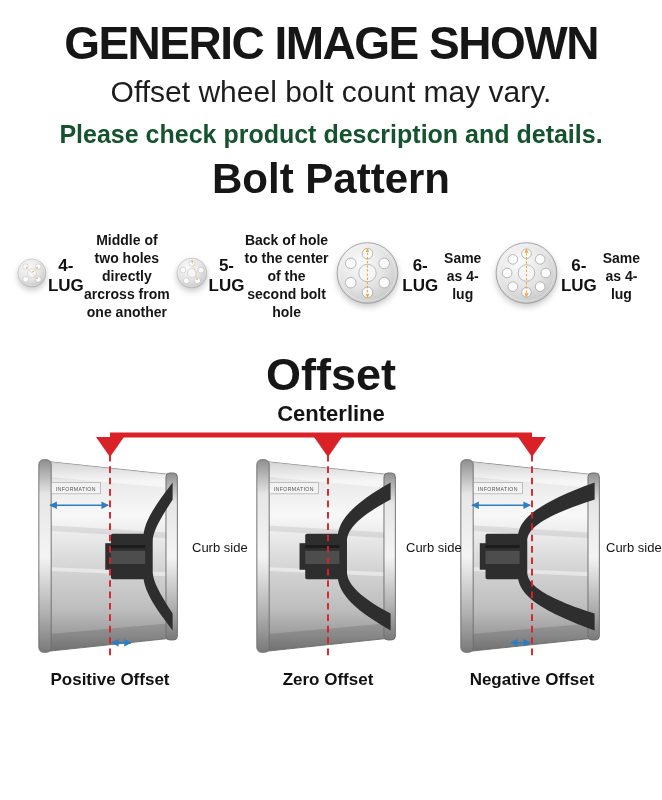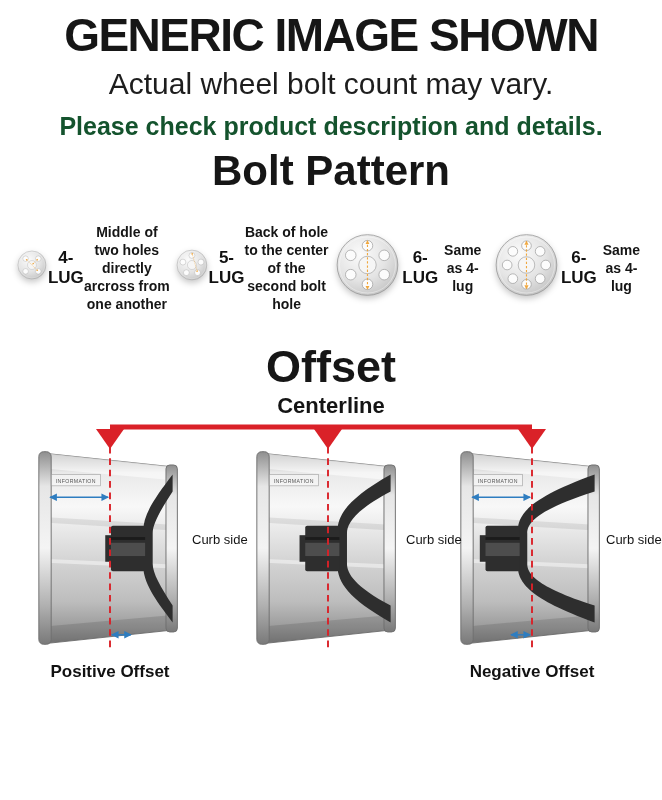--- a/index.html
+++ b/index.html
@@ -3,21 +3,21 @@
 <meta charset="utf-8">
 <style>
   * { margin:0; padding:0; box-sizing:border-box; }
   html,body { background:#ffffff; }
   body {
     width:662px; height:800px; overflow:hidden;
     font-family:"Liberation Sans", sans-serif; color:#111;
   }
   .page { position:relative; width:662px; height:800px; text-align:center; background:#fff; }
 
-  .main-title   { padding-top:8px; font-size:46px; font-weight:bold; letter-spacing:-1.5px; color:#161616; }
+  .main-title   { padding-top:8px; font-size:46px; font-weight:bold; letter-spacing:-1.5px; color:#161616;margin-top:8px; }
   .subtitle     { margin-top:5px; font-size:30px; color:#1d1d1d; }
   .note         { margin-top:11px; font-size:25px; font-weight:bold; color:#14532d; }
   .bp-title     { margin-top:6px; font-size:42px; font-weight:bold; color:#161616; }
 
   .bolt-row { display:flex; justify-content:space-between; padding:4px 16px 0 16px; }
   .bolt-item { width:154px; display:flex; flex-direction:row; align-items:center; }
   .bolt-item svg { width:132px; height:132px; filter:drop-shadow(0 3px 3px rgba(0,0,0,.22)); }
   .bolt-label { margin-top:6px; font-size:17px; font-weight:bold; }
   .bolt-desc  { margin-top:8px; font-size:14px; line-height:1.28; max-width:122px; color:#151515;font-weight:bold; }
 
@@ -73,21 +73,21 @@
     </marker>
     <marker id="arrB" viewBox="0 0 8 8" refX="7" refY="4" markerWidth="8" markerHeight="8" markerUnits="userSpaceOnUse" orient="auto-start-reverse">
       <path d="M0,0 L8,4 L0,8 Z" fill="#2e7dc0"></path>
     </marker>
   </defs>
 </svg>
 
 <div class="page">
 
   <h1 class="main-title">GENERIC IMAGE SHOWN</h1>
-  <div class="subtitle">Actual wheel bolt count may vary.</div>
+  <div class="subtitle">Offset wheel bolt count may vary.</div>
   <div class="note">Please check product description and details.</div>
 
   <h2 class="bp-title">Bolt Pattern</h2>
 
   <div class="bolt-row">
 
     <div class="bolt-item">
       <svg viewBox="0 0 150 150">
         <circle cx="75" cy="75" r="66" fill="url(#rimGrad)" stroke="#8c8c8c" stroke-width="1.5"></circle>
         <circle cx="75" cy="75" r="61" fill="none" stroke="rgba(255,255,255,.7)" stroke-width="1.2"></circle>
@@ -242,16 +242,17 @@
       <line x1="58" y1="199" x2="78" y2="199" stroke="#2e7dc0" stroke-width="1.5" marker-start="url(#arrB)" marker-end="url(#arrB)"></line>
     </svg>
 
     <span class="curb-label curb-1">Curb side</span>
     <span class="curb-label curb-2">Curb side</span>
     <span class="curb-label curb-3">Curb side</span>
   </div>
 
   <div class="offset-labels">
     <span class="offset-label ol-1">Positive Offset</span>
+    <span class="offset-label ol-2">Zero Offset</span>
     <span class="offset-label ol-3">Negative Offset</span>
   </div>
 
 </div>
 
 </body></html>

